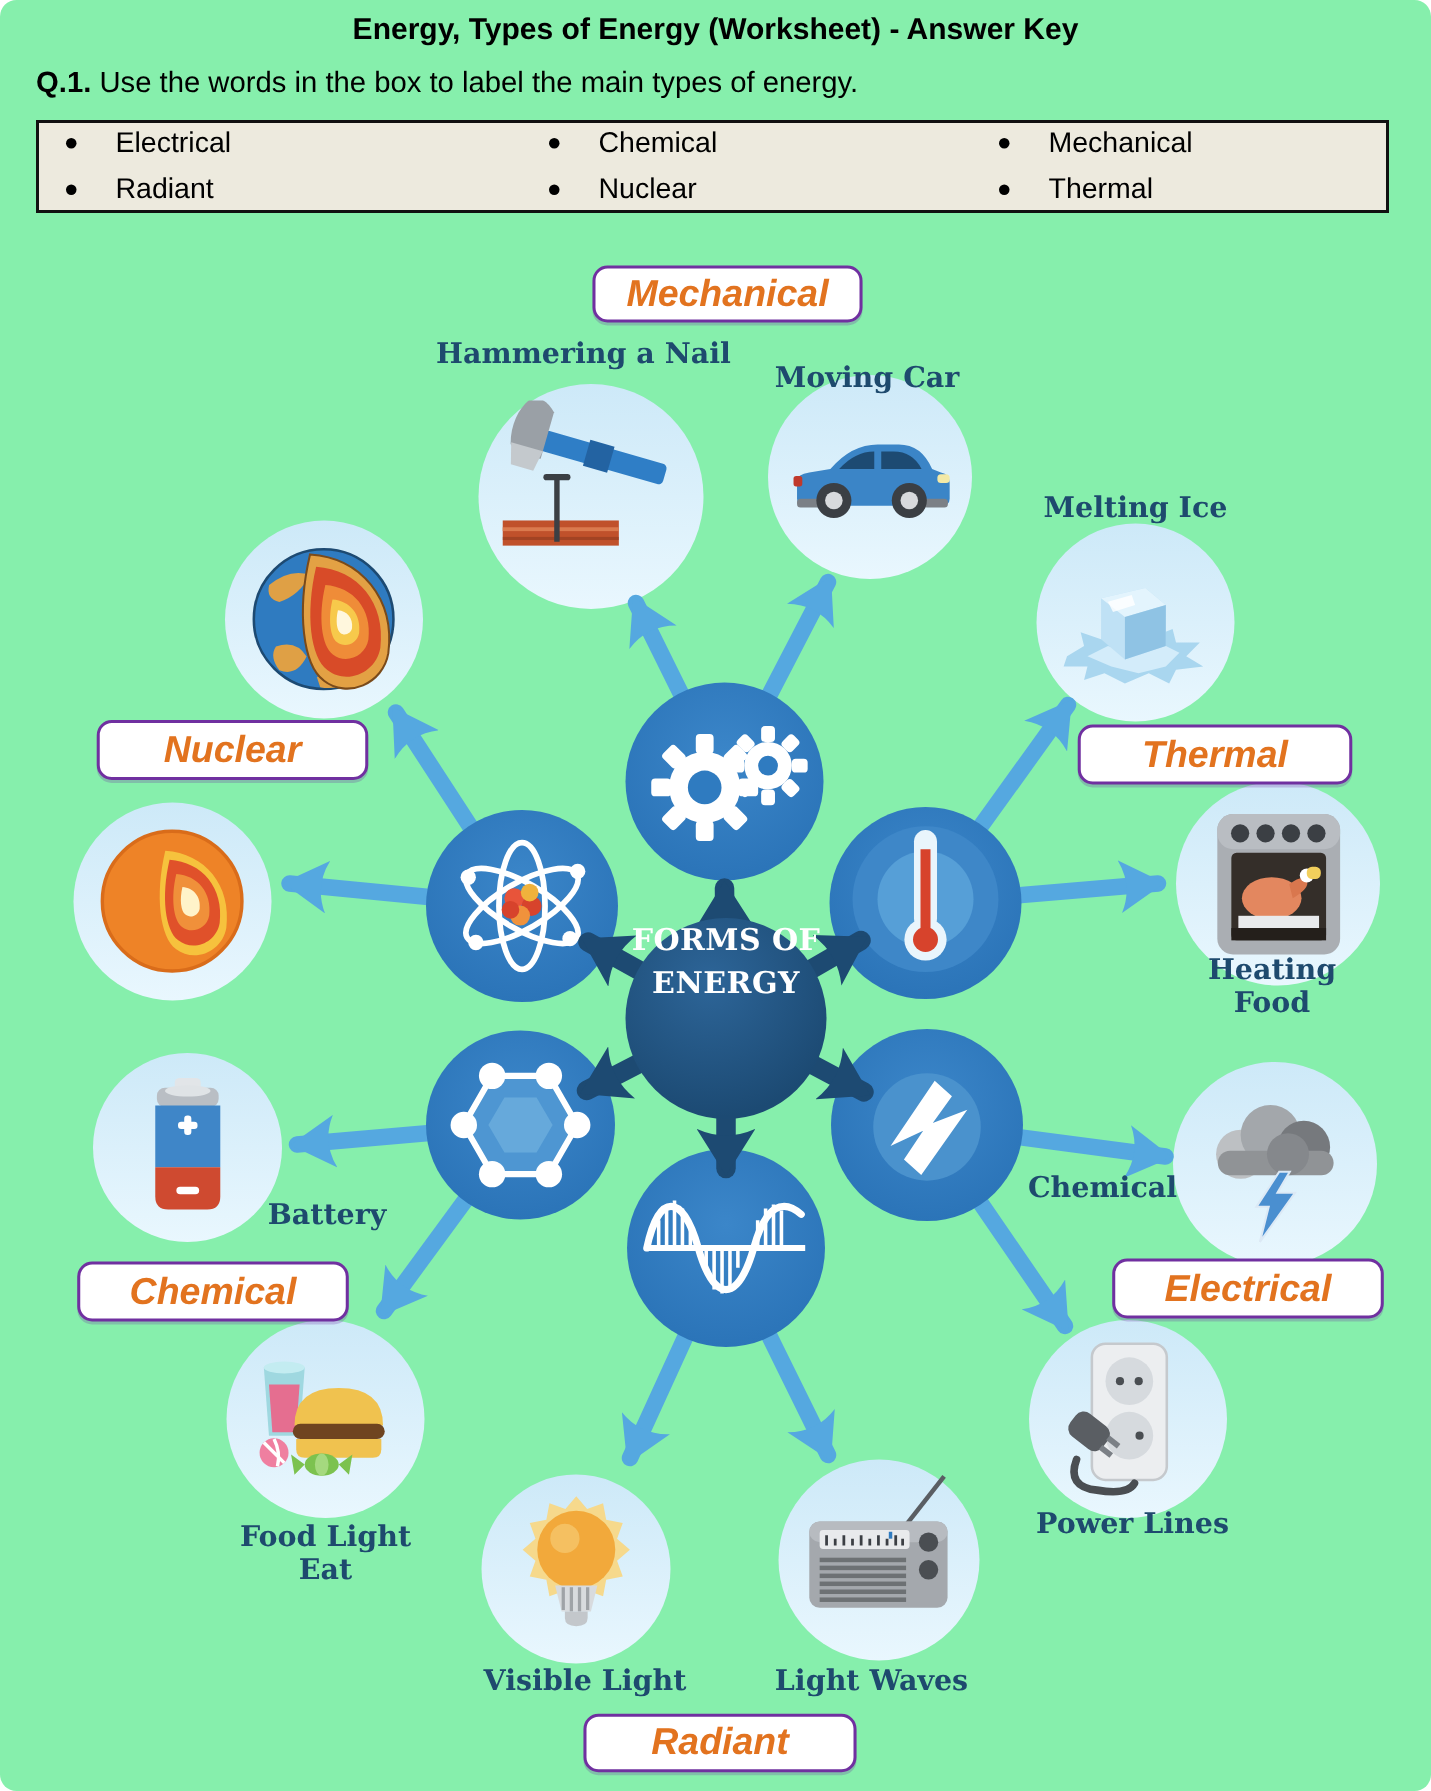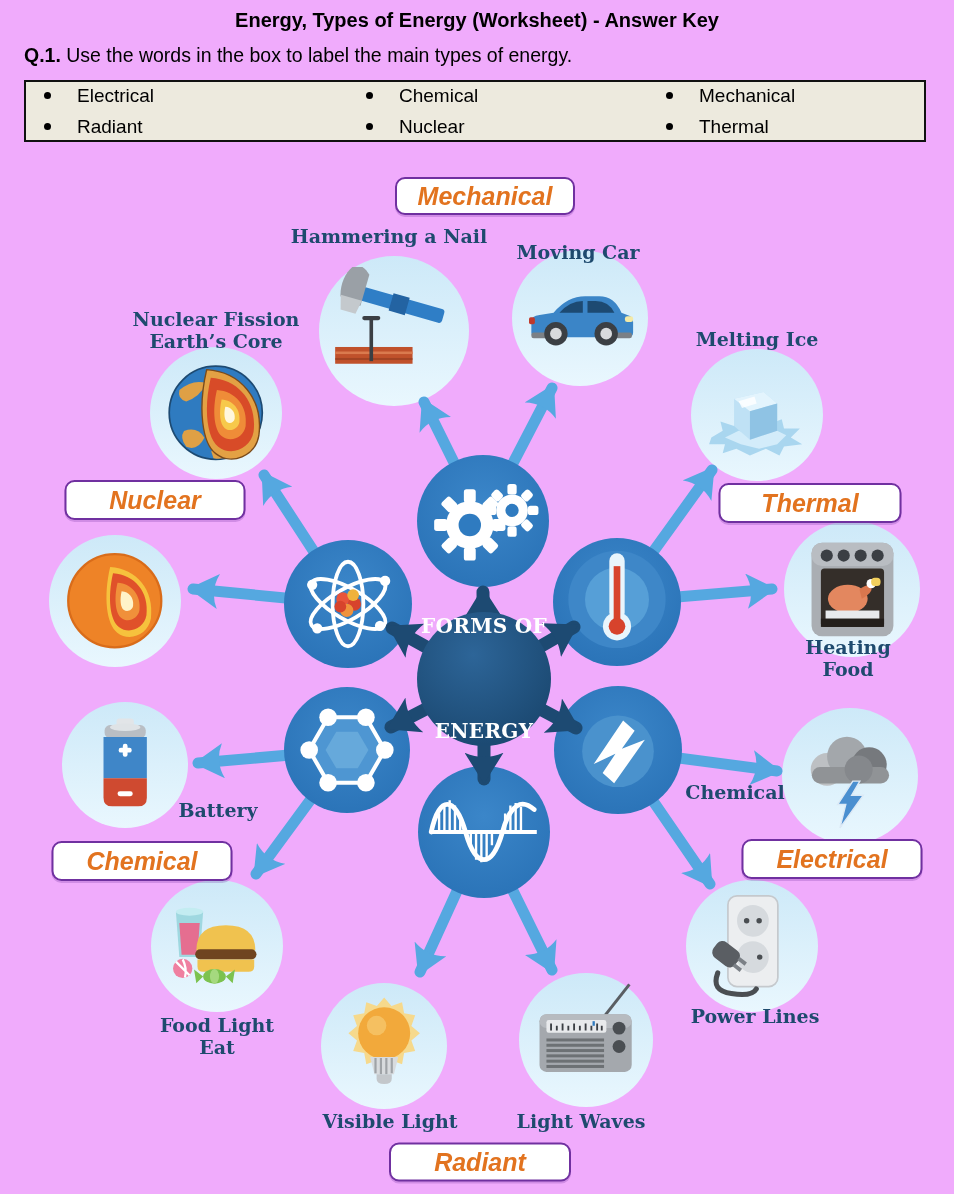--- a/index.html
+++ b/index.html
@@ -1,17 +1,17 @@
 <!DOCTYPE html>
 <html><head>
 <meta charset="utf-8">
 <style>
   html,body{margin:0;padding:0;background:#ffffff;}
-  .page{position:relative;width:954px;height:1194px;background:#f0abfc;overflow:hidden;
-        font-family:"Liberation Sans",sans-serif;}
+  .page{position:relative;width:954px;height:1194px;background:#86efac;overflow:hidden;
+        font-family:"Liberation Sans",sans-serif;border-radius:11px;}
   
   .title{position:absolute;top:9px;left:0;width:954px;text-align:center;
          font-size:20px;font-weight:bold;color:#000;}
   .question{position:absolute;top:44px;left:24px;font-size:19.5px;color:#000;}
   .qnum{font-weight:bold;}
   .word-box{position:absolute;left:24px;top:80px;width:902px;height:62px;
             background:#edeade;border:2.5px solid #111;
             display:grid;grid-template-columns:322px 300px 1fr;
             align-content:center;row-gap:9px;padding-left:18px;box-sizing:border-box;}
   .wb-item{display:flex;align-items:center;font-size:19px;color:#000;}
@@ -22,21 +22,21 @@
              display:flex;align-items:center;justify-content:center;z-index:1;}
   .ex-circle svg{width:86%;height:86%;}
   .spoke{position:absolute;border-radius:50%;
          background:radial-gradient(circle at 50% 38%,#3b86c9,#2b74b8 78%);
          display:flex;align-items:center;justify-content:center;z-index:3;}
   .spoke svg{width:100%;height:100%;}
   .arrows{position:absolute;left:0;top:0;width:954px;height:1194px;pointer-events:none;}
   .arrows.light{z-index:2;} .arrows.dark{z-index:4;}
   .center-node{position:absolute;left:417px;top:612px;width:134px;height:134px;border-radius:50%;
                background:radial-gradient(circle at 42% 32%,#2d6598,#1c4a73 75%);
-               display:flex;flex-direction:column;align-items:center;justify-content:space-between;z-index:5;}
+               display:flex;flex-direction:column;align-items:center;justify-content:flex-start;z-index:5;}
   .center-node span{color:#fff;font-family:"DejaVu Serif",serif;font-weight:bold;
                     font-size:20px;line-height:1.45;letter-spacing:.3px;}
   .ex-label{position:absolute;transform:translate(-50%,-50%);z-index:6;
             font-family:"DejaVu Serif",serif;font-weight:bold;font-size:19px;color:#1e4a6e;
             white-space:pre-line;text-align:center;line-height:1.18;}
   .type-box{position:absolute;transform:translate(-50%,-50%);z-index:6;
             background:#fff;border:2.5px solid #7030a0;border-radius:10px;
             box-shadow:0 2px 0 rgba(112,48,160,.25);
             display:flex;align-items:center;justify-content:center;}
   .type-box span{font-style:italic;font-weight:700;font-size:25px;color:#e2731f;
@@ -380,22 +380,20 @@
     </g>
   </svg>
 
   <div class="center-node">
     <span>FORMS OF</span>
     <span>ENERGY</span>
   </div>
 
   <div class="ex-label" style="left:389px;top:236px">Hammering a Nail</div>
   <div class="ex-label" style="left:578px;top:252px">Moving Car</div>
-  <div class="ex-label" style="left:216px;top:330px">Nuclear Fission
-Earth’s Core</div>
   <div class="ex-label" style="left:757px;top:339px">Melting Ice</div>
   <div class="ex-label" style="left:848px;top:658px">Heating Food</div>
   <div class="ex-label" style="left:218px;top:810px">Battery</div>
   <div class="ex-label" style="left:735px;top:792px">Chemical</div>
   <div class="ex-label" style="left:217px;top:1036px">Food Light
 Eat</div>
   <div class="ex-label" style="left:755px;top:1016px">Power Lines</div>
   <div class="ex-label" style="left:390px;top:1121px">Visible Light</div>
   <div class="ex-label" style="left:581px;top:1121px">Light Waves</div>
 

